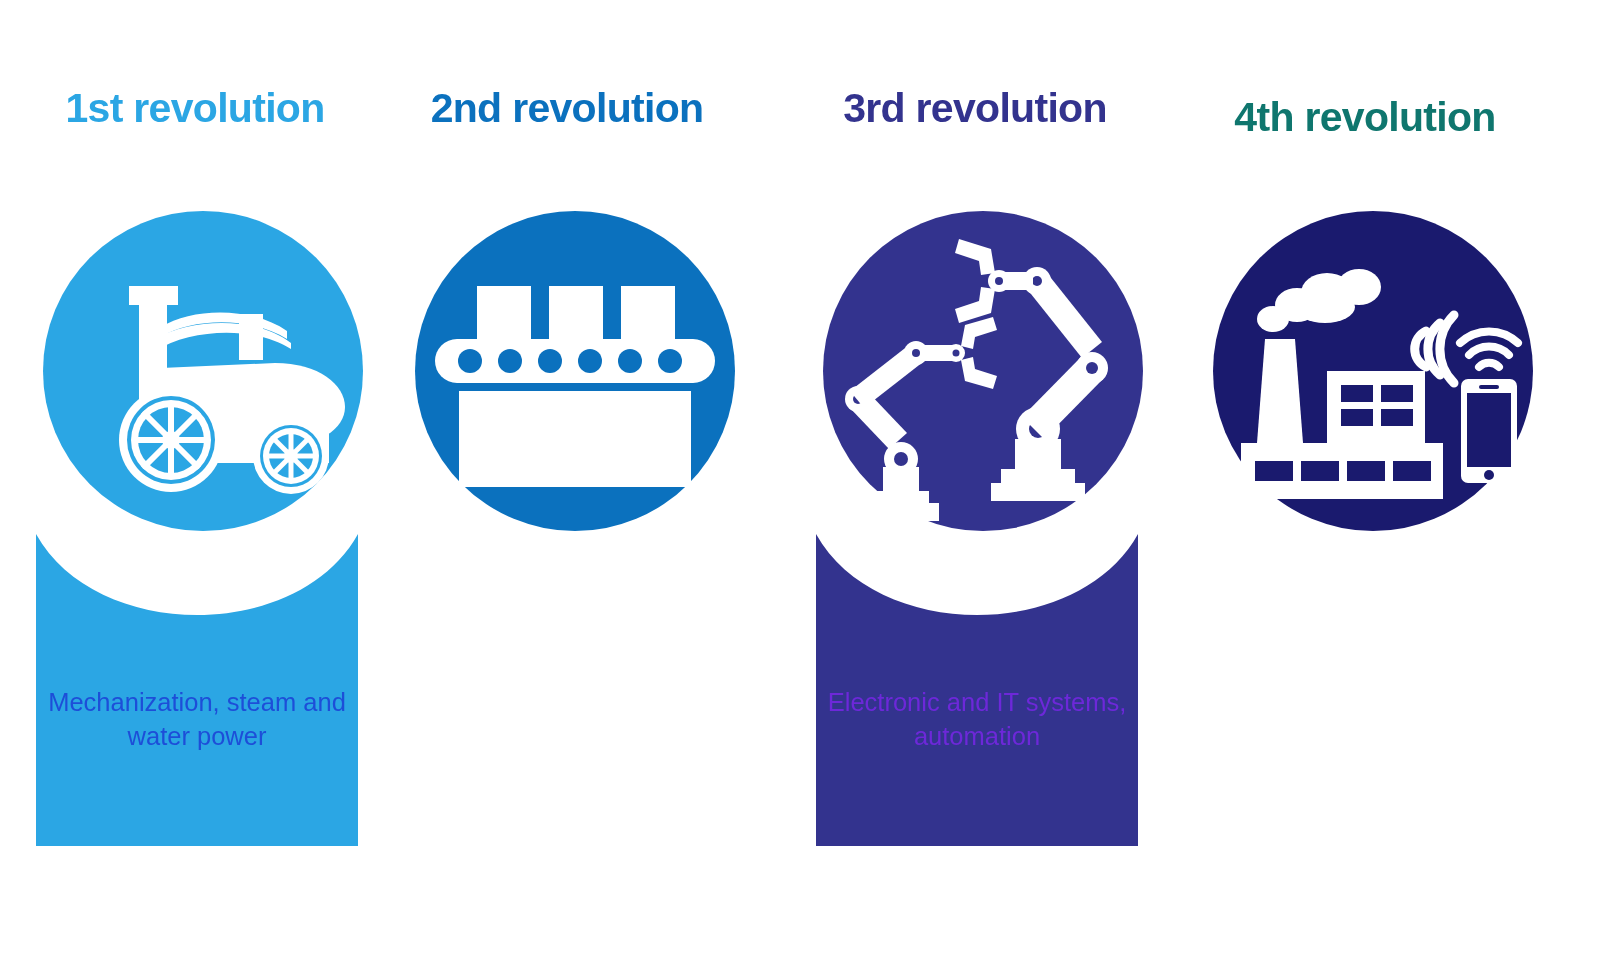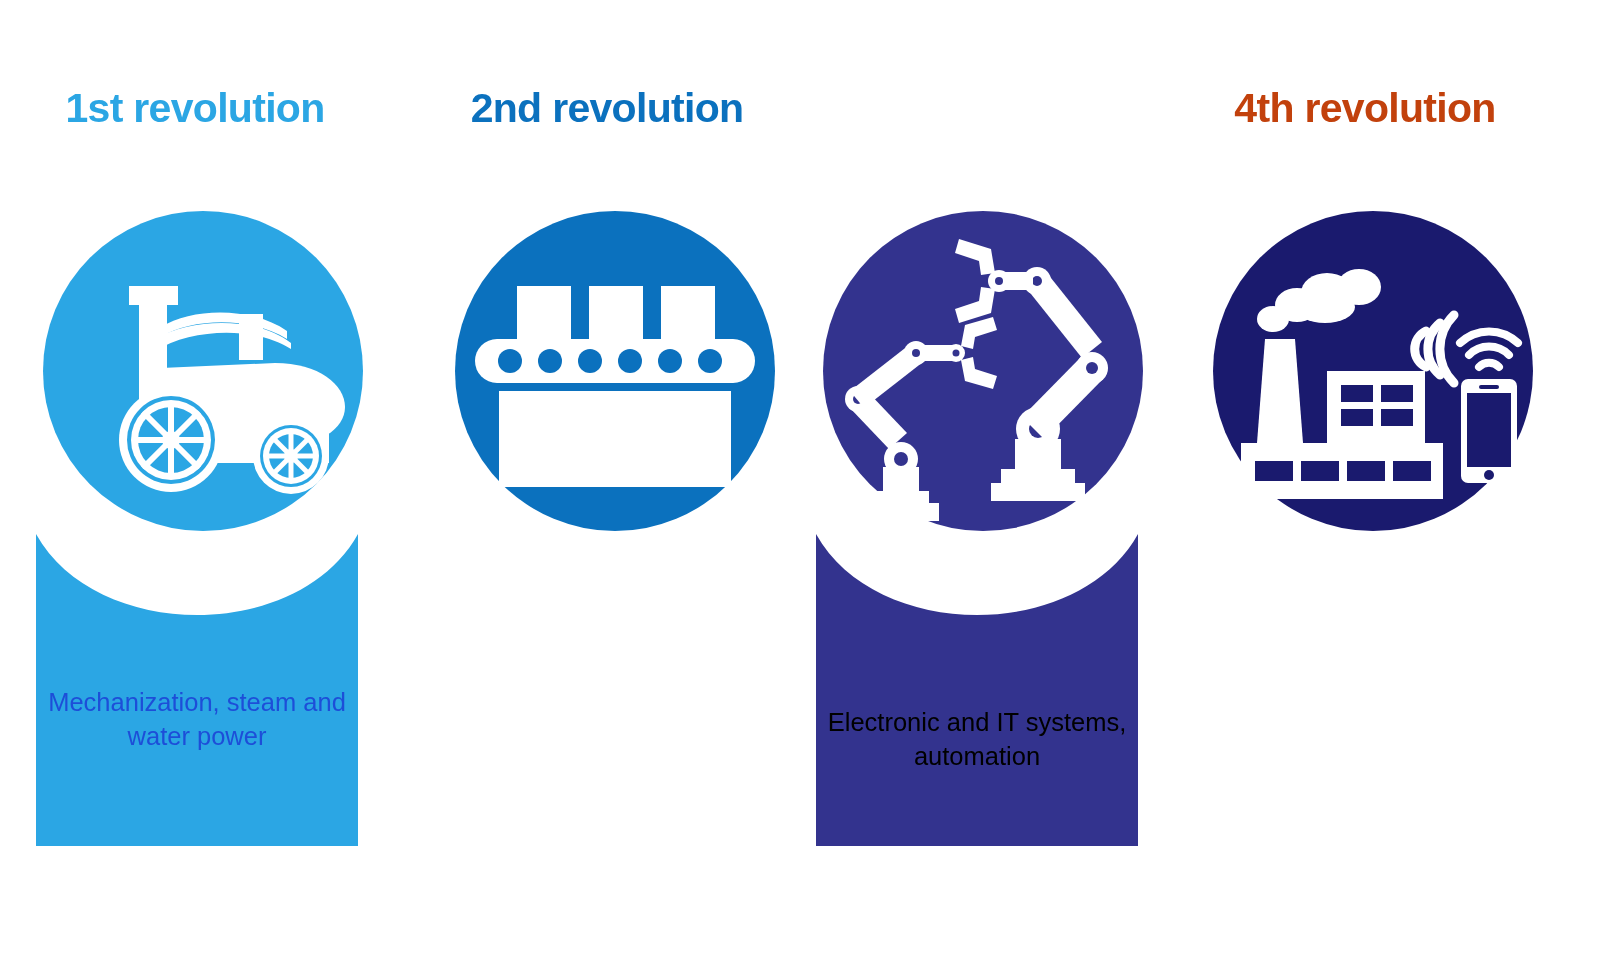--- a/index.html
+++ b/index.html
@@ -22,21 +22,21 @@
   }
 
   .column {
     position: absolute;
     top: 0;
     width: 390px;
     height: 960px;
   }
 
   .col-0 { left: 0px; }
-  .col-1 { left: 412px; text-decoration: underline; }
+  .col-1 { left: 372px; text-decoration: underline; }
   .col-2 { left: 780px; }
   .col-3 { left: 1170px; }
 
   
   .heading {
     position: absolute;
     top: 88px;
     left: 0;
     width: 390px;
     text-align: center;
@@ -196,20 +196,21 @@
 
           <rect x="44" y="180" width="232" height="96"></rect>
         </g>
       </svg>
     </div>
 
   </div>
 
   <div class="column col-2">
 
+    <div class="heading" style="color: rgb(51, 51, 142);">3rd revolution</div>
 
     <div class="circle" style="background: rgb(51, 51, 142);">
       <svg viewBox="0 0 320 320">
         <g fill="#ffffff">
 
           <rect x="168" y="272" width="94" height="18"></rect>
           <rect x="178" y="258" width="74" height="16"></rect>
           <rect x="192" y="228" width="46" height="32"></rect>
 
           <circle cx="215" cy="218" r="22"></circle>
@@ -260,27 +261,27 @@
 
           <path d="M138 149 L142 170 L170 178 L174 165 L152 158 L150 146 Z"></path>
         </g>
       </svg>
     </div>
 
     <div class="panel">
       <svg class="panel-shape" viewBox="0 0 322 312" preserveAspectRatio="none">
         <path d="M0 0 C60 108 262 108 322 0 L322 312 L0 312 Z" fill="#33338E"></path>
       </svg>
-      <div class="caption" style="color: #000000; margin-top: 20px;">Electronic and IT systems, automation</div>
+      <div class="caption" style="color: #6d28d9;">Electronic and IT systems, automation</div>
     </div>
   </div>
 
   <div class="column col-3">
 
-    <div class="heading" style="color: #c2410c;">4th revolution</div>
+    <div class="heading" style="color: #0f766e; margin-top: 9px;">4th revolution</div>
 
     <div class="circle" style="background: rgb(26, 26, 110);">
       <svg viewBox="0 0 320 320">
         <g fill="#ffffff">
 
           <g>
             <ellipse cx="60" cy="108" rx="16" ry="13"></ellipse>
             <ellipse cx="84" cy="94" rx="22" ry="17"></ellipse>
             <ellipse cx="114" cy="82" rx="26" ry="20"></ellipse>
             <ellipse cx="146" cy="76" rx="22" ry="18"></ellipse>

